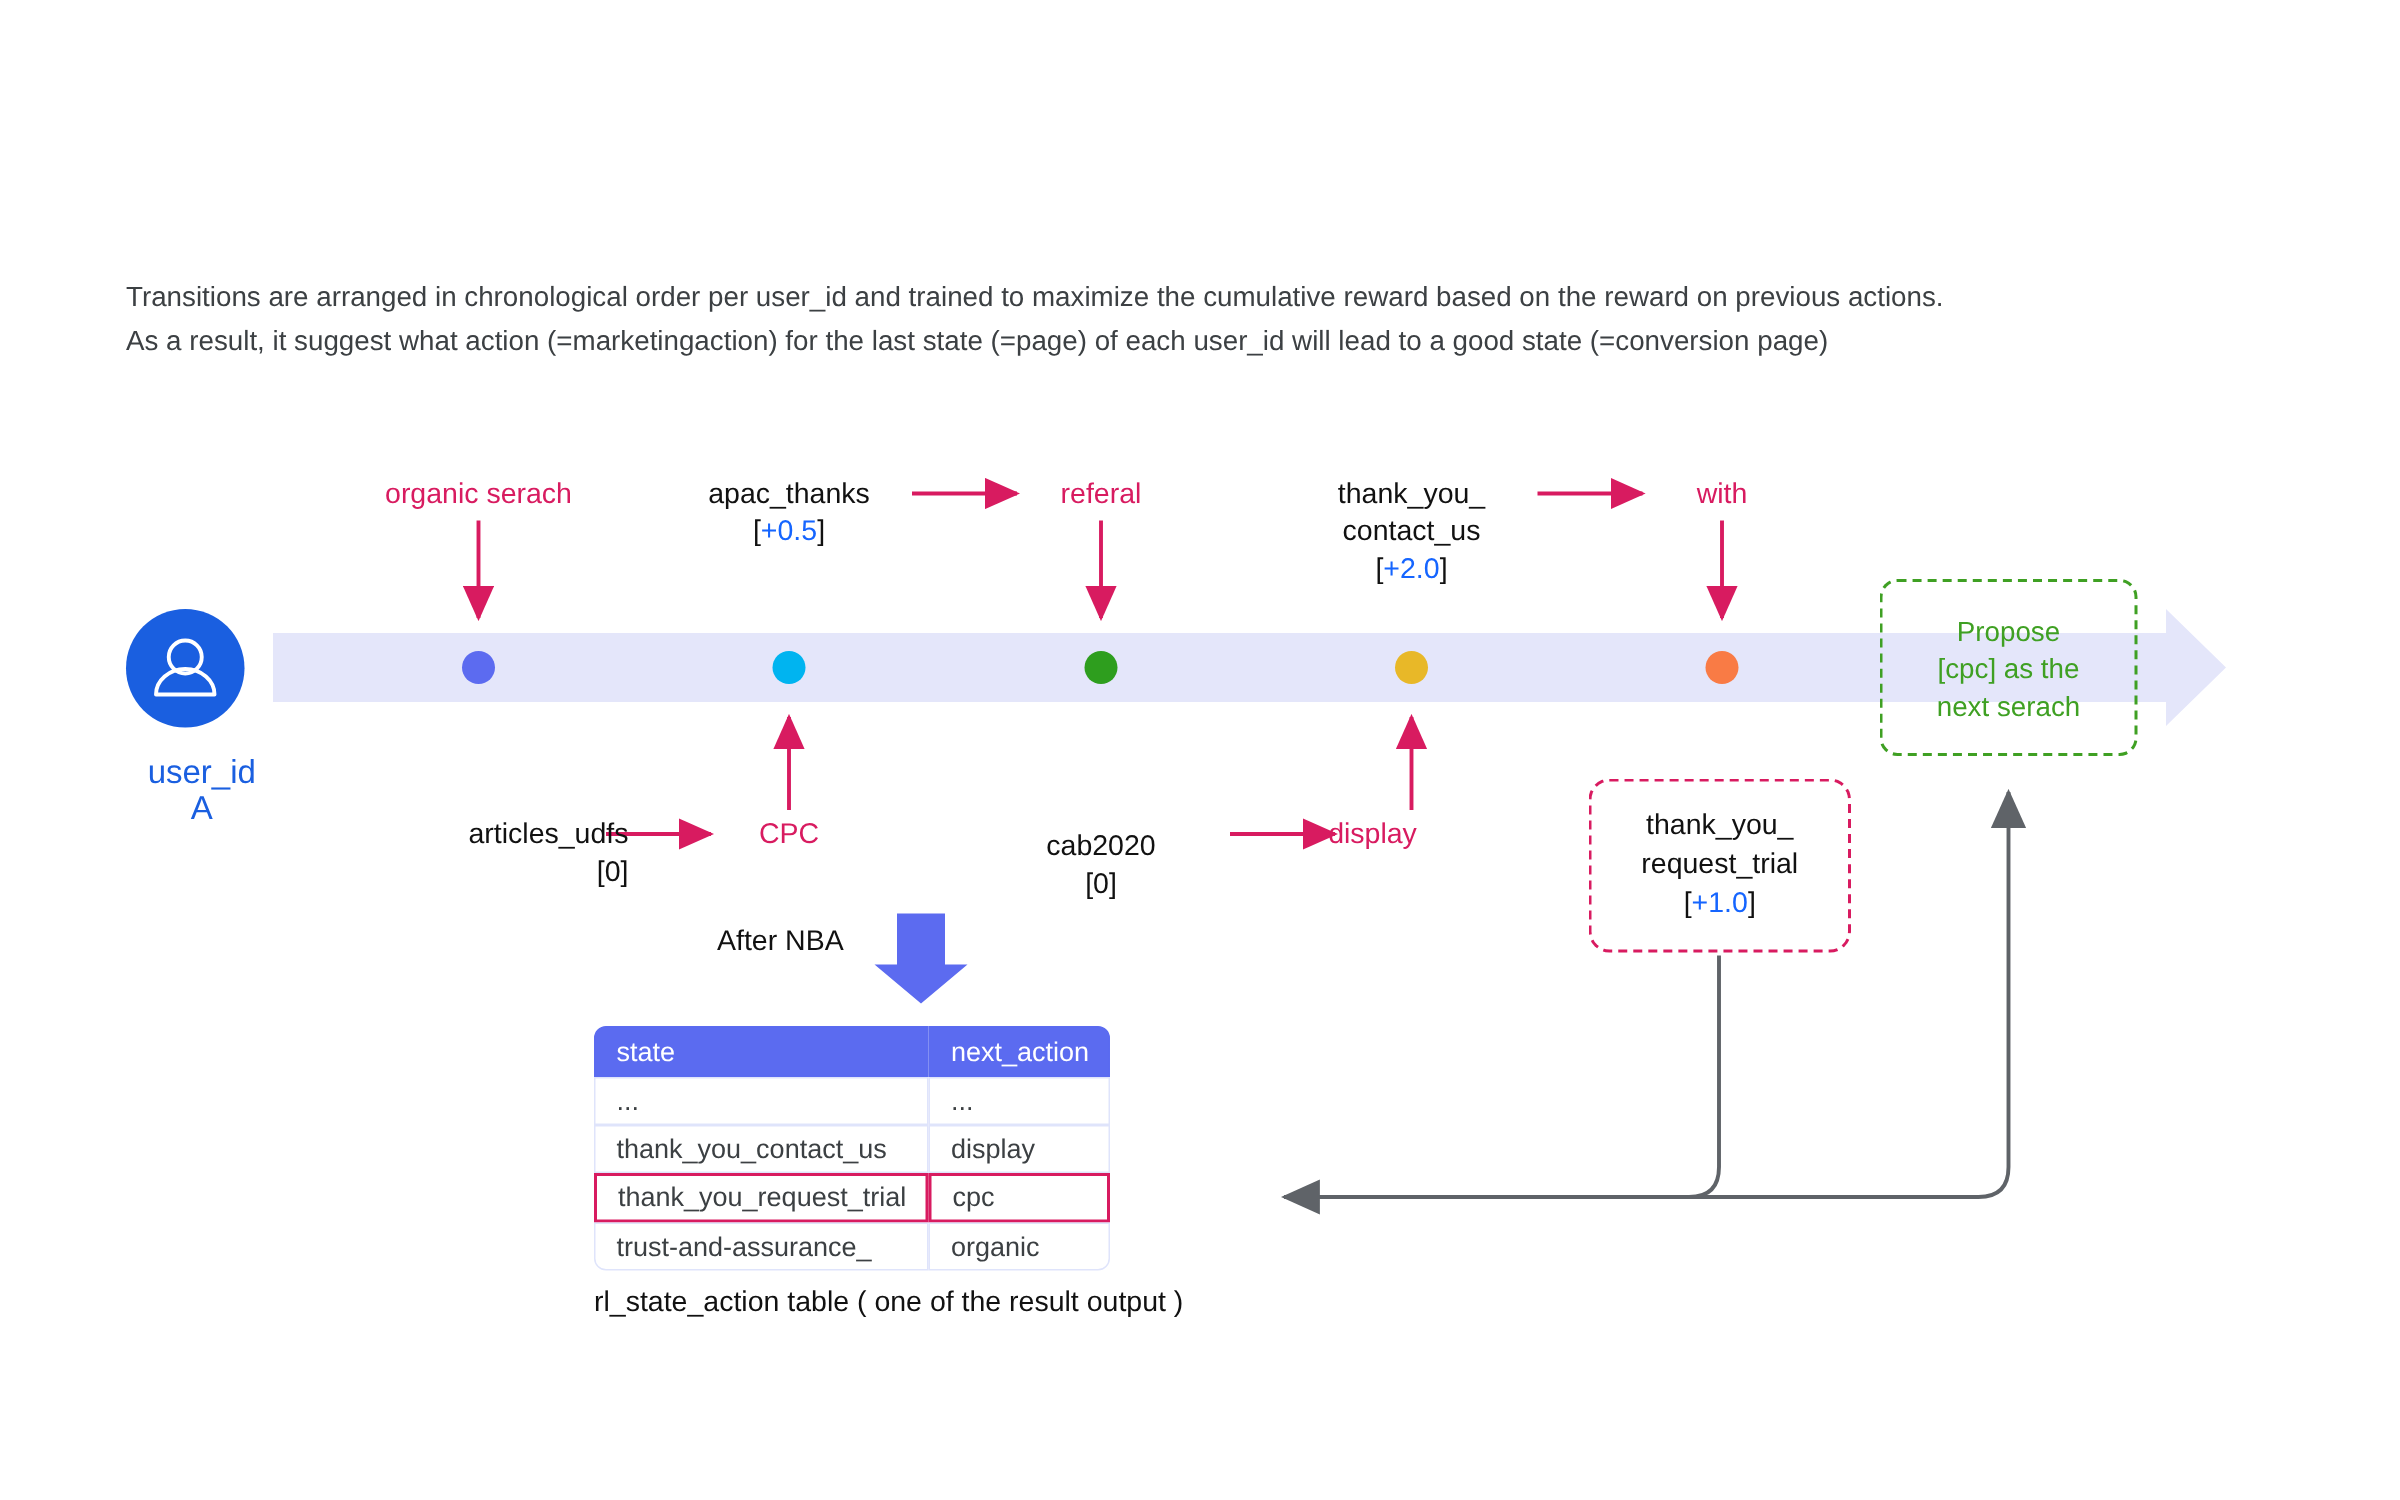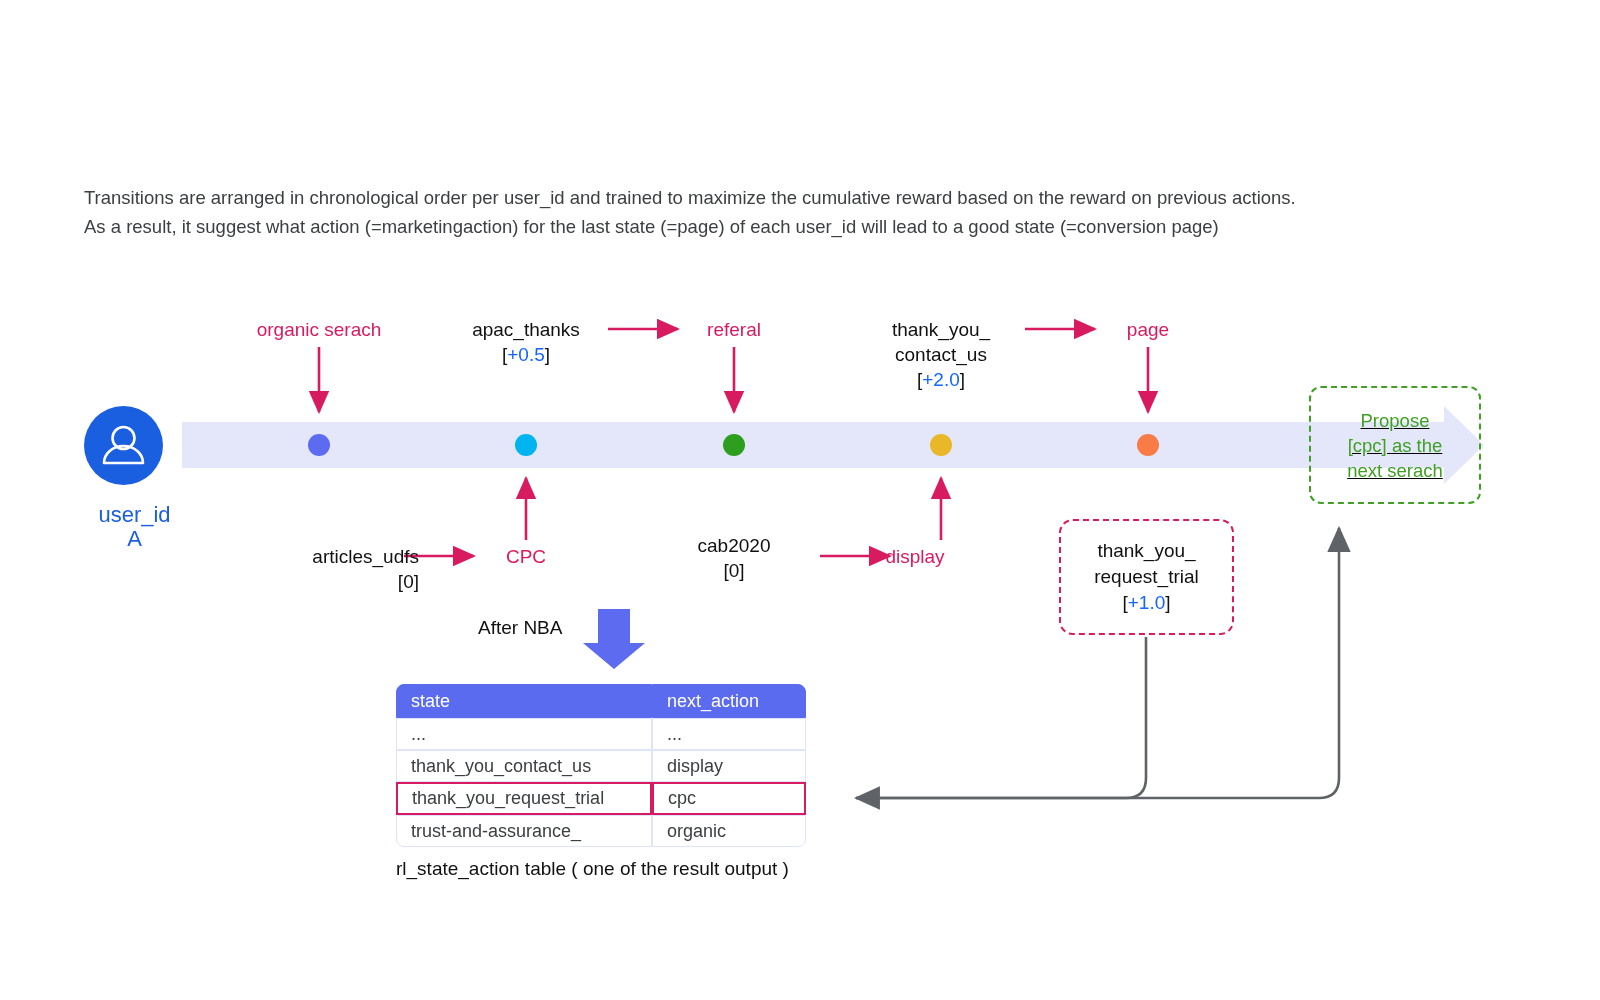--- a/index.html
+++ b/index.html
@@ -40,40 +40,40 @@
   
   .lbl{ font-size:19px; line-height:25px; text-align:center; color:#111; }
   .lbl.pink{ color:#D81B60; }
   .rw{ color:#1565ff; }
 
   
   svg.layer{position:absolute;left:0;top:0;width:1600px;height:1000px;overflow:visible;pointer-events:none;}
 
   
   #propose-box{
-    left:1309px; top:386px; width:172px; height:118px;
+    left:1253px; top:386px; width:172px; height:118px;
     border:2px dashed #3FA023; border-radius:12px;
     display:flex;align-items:center;justify-content:center;
-    box-sizing:border-box; background:rgba(255,255,255,.0);text-decoration:underline;
+    box-sizing:border-box; background:rgba(255,255,255,.0);
   }
   #propose-box .t{ font-size:18.5px; line-height:25px; color:#3FA023; text-align:center; }
   #tyrt-box{
     left:1059px; top:519px; width:175px; height:116px;
     border:2px dashed #D81B60; border-radius:14px;
     display:flex;align-items:center;justify-content:center;
     box-sizing:border-box; background:#fff;
   }
   #tyrt-box .t{ font-size:19px; line-height:26px; color:#111; text-align:center; }
 
   
   #after-nba{ left:478px; top:617px; font-size:19px; color:#111; }
 
   
   #rl-table{
-    left:396px; top:684px; width:410px;
+    left:396px; top:684px; width:344px;
     border-collapse:separate; border-spacing:0;
     font-size:18px;
     background:#fff;
   }
   #rl-table td,#rl-table th{
     padding:4px 0 4px 14px; text-align:left; font-weight:normal;
     border:1px solid #dfe4fb; box-sizing:border-box; height:32px;
   }
   #rl-table thead th{
     background:#5B6BF0; color:#ffffff; border-color:#5B6BF0; height:34px;
@@ -159,30 +159,30 @@
   </div>
 
   <div class="abs lbl pink" style="left:634px;top:317px;width:200px;">referal</div>
 
   <div class="abs lbl" style="left:841px;top:317px;width:200px;">
     <div>thank_you_</div>
     <div>contact_us</div>
     <div>[<span class="rw">+2.0</span>]</div>
   </div>
 
-  <div class="abs lbl pink" style="left:1048px;top:317px;width:200px;">page</div>
+  <div class="abs lbl pink" style="left:1048px;top:317px;width:200px;">with</div>
 
   <div class="abs lbl" style="left:219px;top:544px;width:200px;text-align:right;">
     <div>articles_udfs</div>
     <div>[<span>0</span>]</div>
   </div>
 
   <div class="abs lbl pink" style="left:426px;top:544px;width:200px;">CPC</div>
 
-  <div class="abs lbl" style="left:634px;top:533px;width:200px;text-align:center;">
+  <div class="abs lbl" style="left:634px;top:552px;width:200px;text-align:center;">
     <div>cab2020</div>
     <div>[<span>0</span>]</div>
   </div>
 
   <div class="abs lbl pink" style="left:815px;top:544px;width:200px;">display</div>
 
   <div class="abs" id="tyrt-box">
     <div class="t">
       <div>thank_you_</div>
       <div>request_trial</div>

